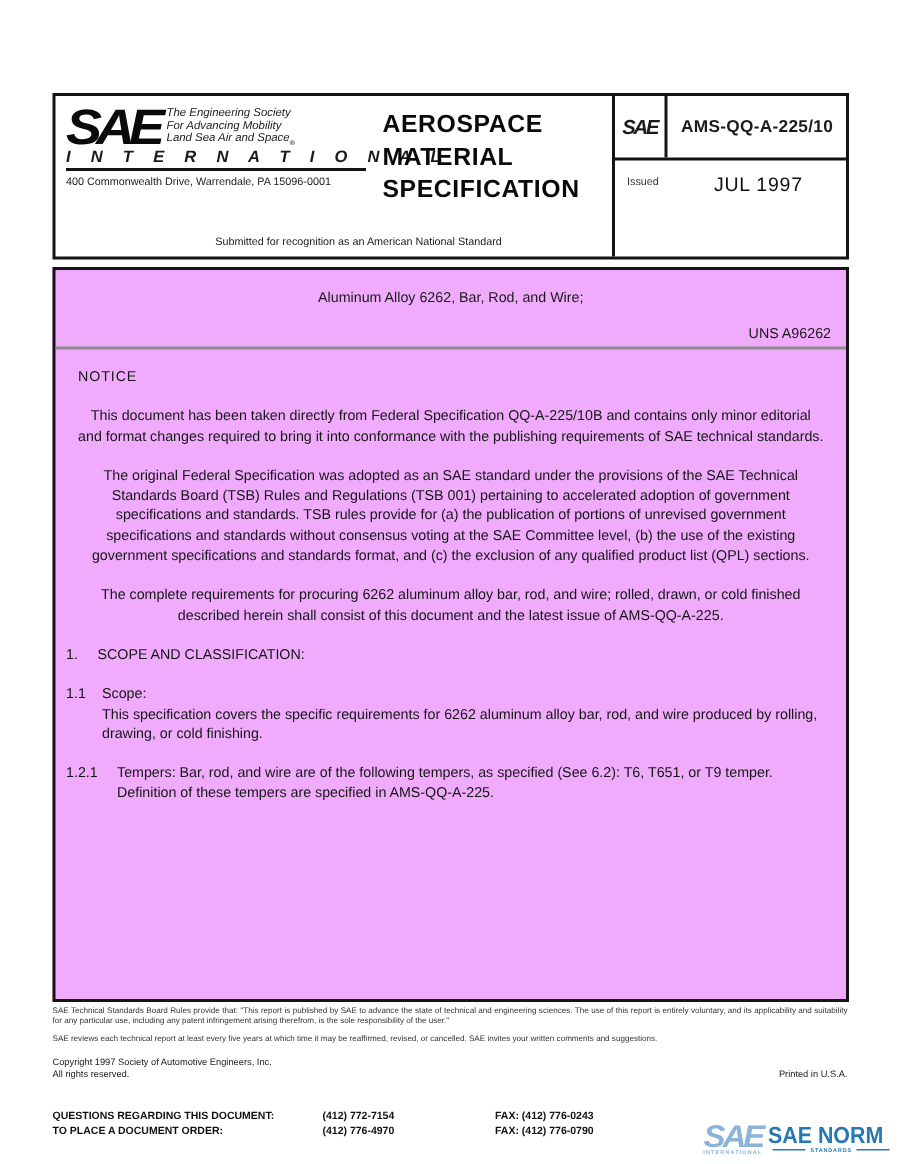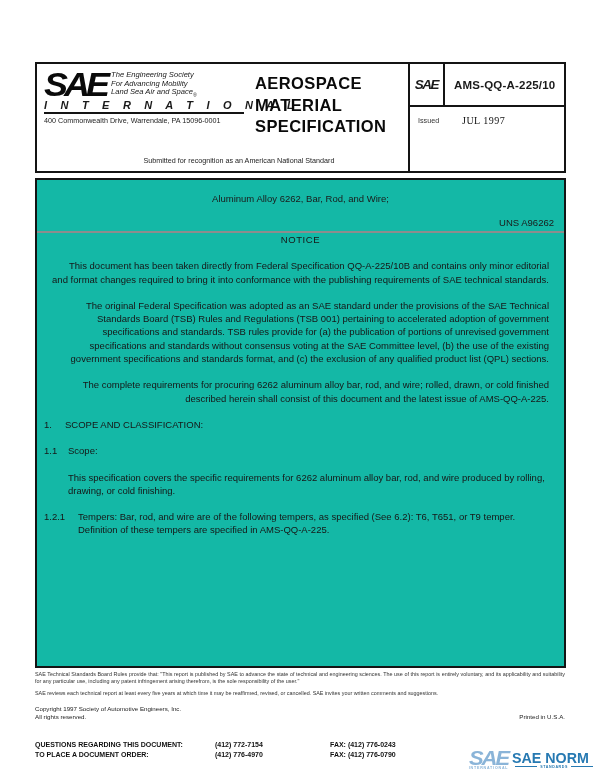--- a/index.html
+++ b/index.html
@@ -28,35 +28,35 @@
   .doctype{position:absolute;left:218px;top:9px;font-size:16.5px;font-weight:700;line-height:21.5px;letter-spacing:.4px;color:#0a0a0a;}
   .submitted{position:absolute;left:0;right:0;bottom:6px;text-align:center;font-size:7.2px;color:#222;padding-left:33px;}
 
   .hdr-right{position:absolute;left:373px;top:0;width:154px;height:100%;}
   .hdr-right-top{height:41px;border-bottom:2px solid #141414;display:flex;}
   .sae-cell{width:33px;border-right:2px solid #141414;display:flex;align-items:center;justify-content:center;
     font-style:italic;font-weight:900;font-size:13.5px;letter-spacing:-1.5px;}
   .num-cell{flex:1;display:flex;align-items:center;padding-left:9px;font-weight:700;font-size:11.5px;letter-spacing:.2px;white-space:nowrap;}
   .issued-row{position:relative;height:62px;}
   .issued-label{position:absolute;left:8px;top:9px;font-size:7.2px;color:#333;}
-  .issued-date{position:absolute;left:52px;top:8px;font-size:10px;color:#111;letter-spacing:.5px;font-family:Liberation Serif, serif;}
+  .issued-date{position:absolute;left:66px;top:8px;font-size:13px;color:#111;letter-spacing:.5px;}
 
   
-  #bodybox{left:35px;top:178px;width:527px;height:486px;border:2px solid #141414;background:#14b8a6;}
+  #bodybox{left:35px;top:178px;width:527px;height:486px;border:2px solid #141414;background:#f0abfc;}
   .title-sec{height:53px;position:relative;border-bottom:2px solid #8d8d8d;text-align:center;
     padding-top:12px;font-size:9.5px;line-height:13px;box-sizing:border-box;}
   .uns{position:absolute;right:10px;top:36px;font-size:9.5px;}
   .notice-sec{padding:0 15px;font-size:9.5px;line-height:13.3px;color:#161616;}
-  .notice-h{text-align:center;letter-spacing:.6px;}
-  .np{margin-top:13px;text-align:right;}
+  .notice-h{text-align:left;margin-top:12px;letter-spacing:.6px;}
+  .np{margin-top:13px;text-align:center;}
   .sec-row{display:flex;margin-top:13px;margin-left:-8px;}
   .sec-num{flex:0 0 auto;}
   .w21{width:21px;} .w24{width:24px;} .w34{width:34px;}
   .sec-body{flex:1;}
-  .sub-p{margin-top:13px;margin-left:16px;}
+  .sub-p{margin-left:16px;}
 
   
   .legal1{left:35px;top:671px;width:530px;font-size:5.4px;line-height:6.8px;color:#333;text-align:justify;}
   .legal2{left:35px;top:690px;width:530px;font-size:5.4px;color:#333;white-space:nowrap;}
   .copyr{left:35px;top:705px;width:530px;font-size:6.2px;line-height:7.6px;color:#222;}
   .printed{position:absolute;right:0;top:8px;font-size:6.2px;}
   .contact{left:35px;top:740px;display:grid;grid-template-columns:180px 115px 150px;row-gap:1px;
     font-size:7px;font-weight:700;line-height:9px;color:#111;white-space:nowrap;}
 
   

